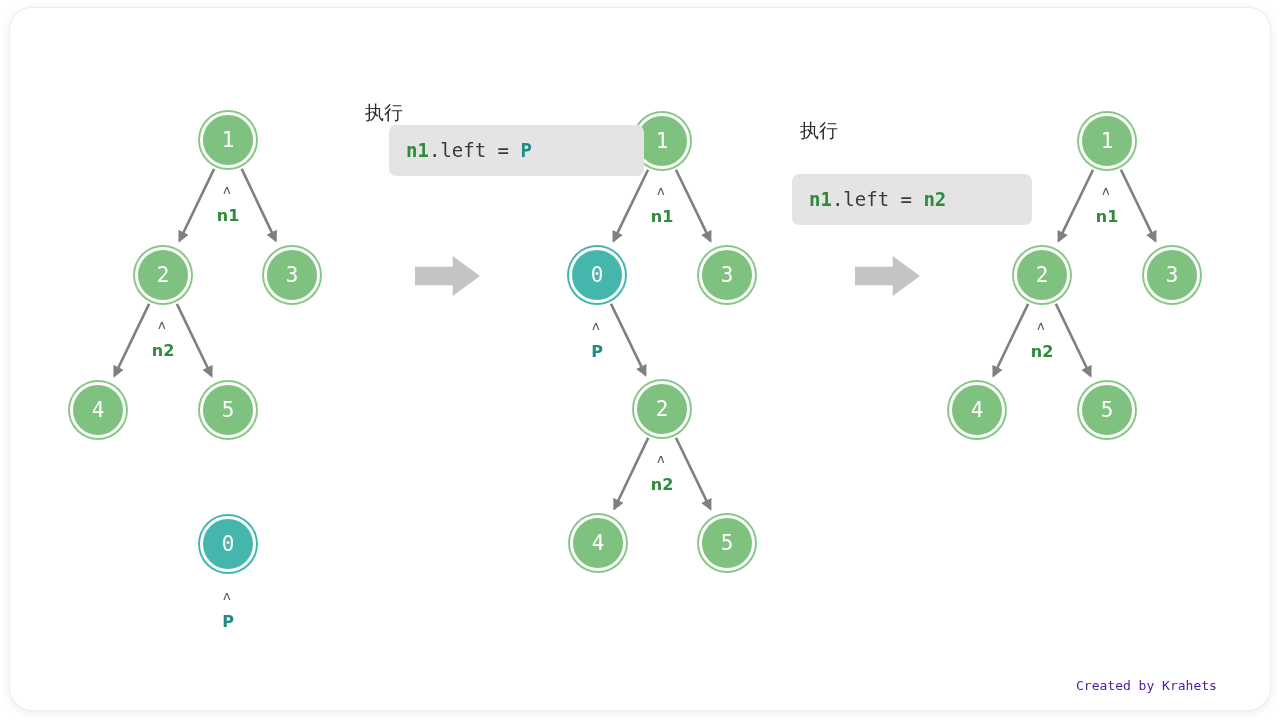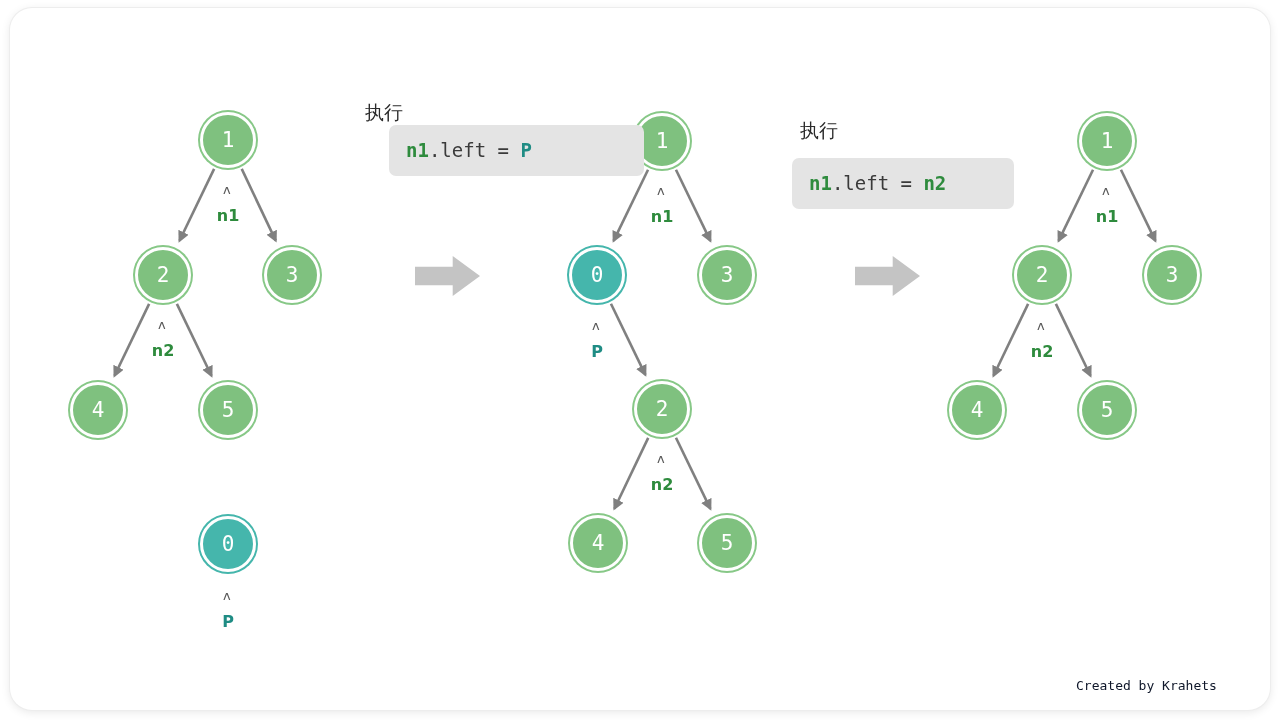--- a/index.html
+++ b/index.html
@@ -95,21 +95,21 @@
     white-space: pre;
   }
   .code-line { white-space: pre; }
   .tok-n  { color: #2E8B3D; font-weight: bold; }
   .tok-p  { color: #1F8C84; font-weight: bold; }
   .tok-plain { color: #3A3A3A; }
   .credit {
     position: absolute;
     font-family: "DejaVu Sans Mono", "Liberation Mono", monospace;
     font-size: 13px;
-    color: #0f172a;
+    color: #4c1d95;
     white-space: nowrap;
   }
 </style>
 </head>
 <body>
 
 <div id="canvas">
   <div id="card"></div>
 
   <svg class="layer" id="edge-layer" viewBox="0 0 1280 720">
@@ -176,17 +176,17 @@
       <div class="ptr-label green" style="left: 622px; top: 475px; width: 80px;">n2</div>
       <div class="caret" style="left: 1102px; top: 184px;">ʌ</div>
       <div class="ptr-label green" style="left: 1067px; top: 207px; width: 80px;">n1</div>
       <div class="caret" style="left: 1037px; top: 319px;">ʌ</div>
       <div class="ptr-label green" style="left: 1002px; top: 342px; width: 80px;">n2</div>
     </div>
   <div id="steps-root">
       <div class="step-title" style="left: 365px; top: 100px;">执行</div>
       <div class="code-box" style="left: 353px; top: 125px; width: 255px; margin-left: 36px;"><div class="code-line"><span class="tok-n">n1</span><span class="tok-plain">.left = </span><span class="tok-p">P</span></div></div>
       <div class="step-title" style="left: 800px; top: 118px;">执行</div>
-      <div class="code-box" style="left: 792px; top: 158px; width: 222px;"><div class="code-line"><span class="tok-n">n1</span><span class="tok-plain">.left = </span><span class="tok-n">n2</span></div></div>
+      <div class="code-box" style="left: 792px; top: 174px; width: 240px;"><div class="code-line"><span class="tok-n">n1</span><span class="tok-plain">.left = </span><span class="tok-n">n2</span></div></div>
     </div>
 
   <div class="credit" style="left: 1076px; top: 678px;">Created by Krahets</div>
 </div>
 
 </body></html>

